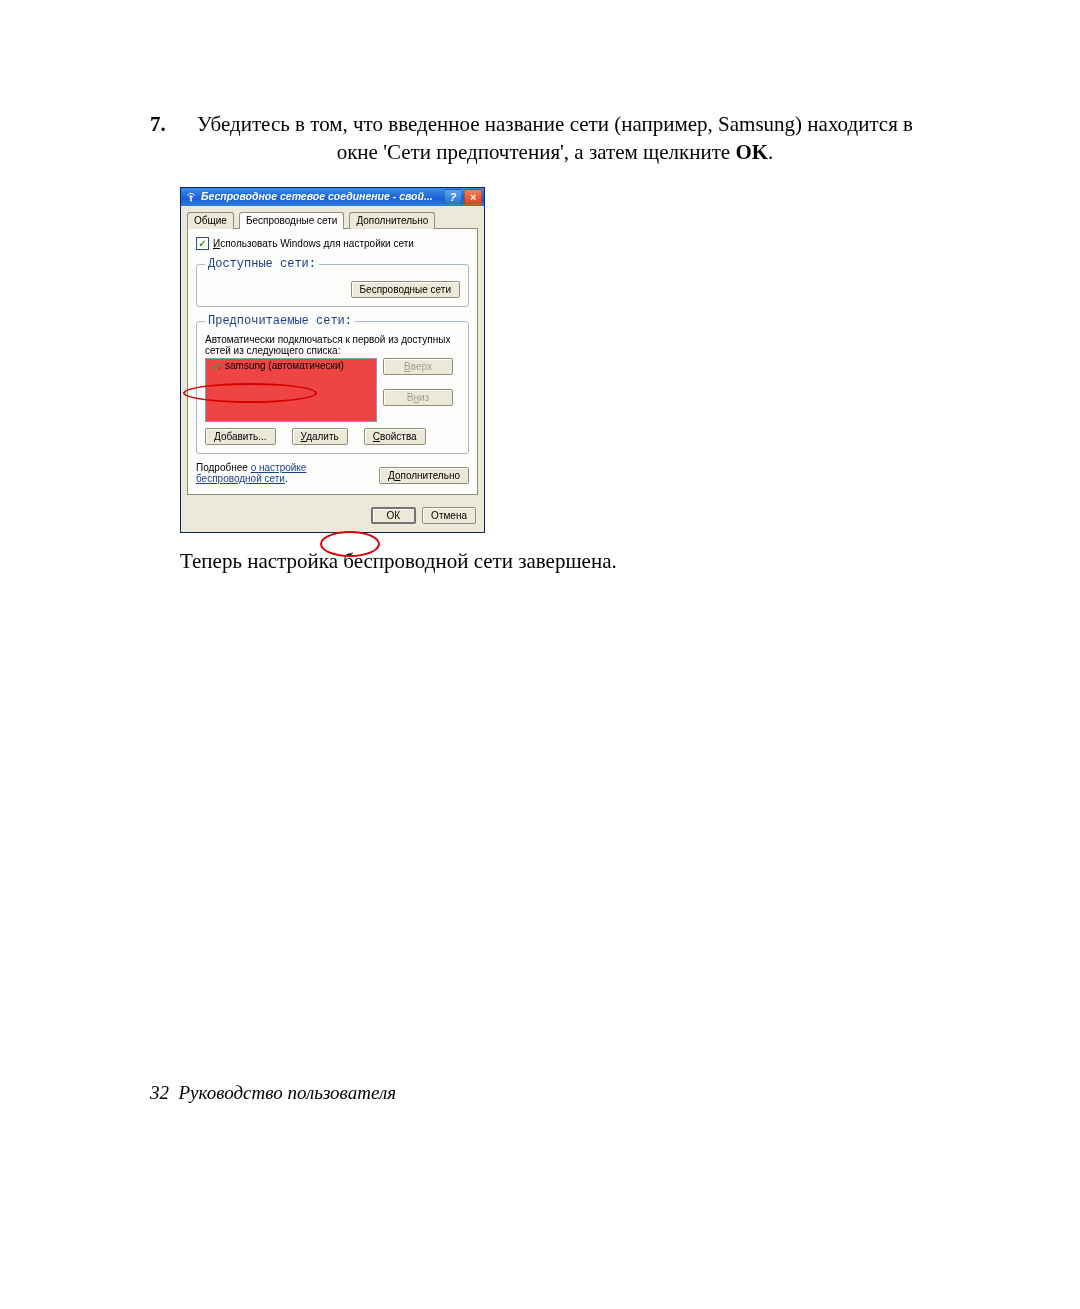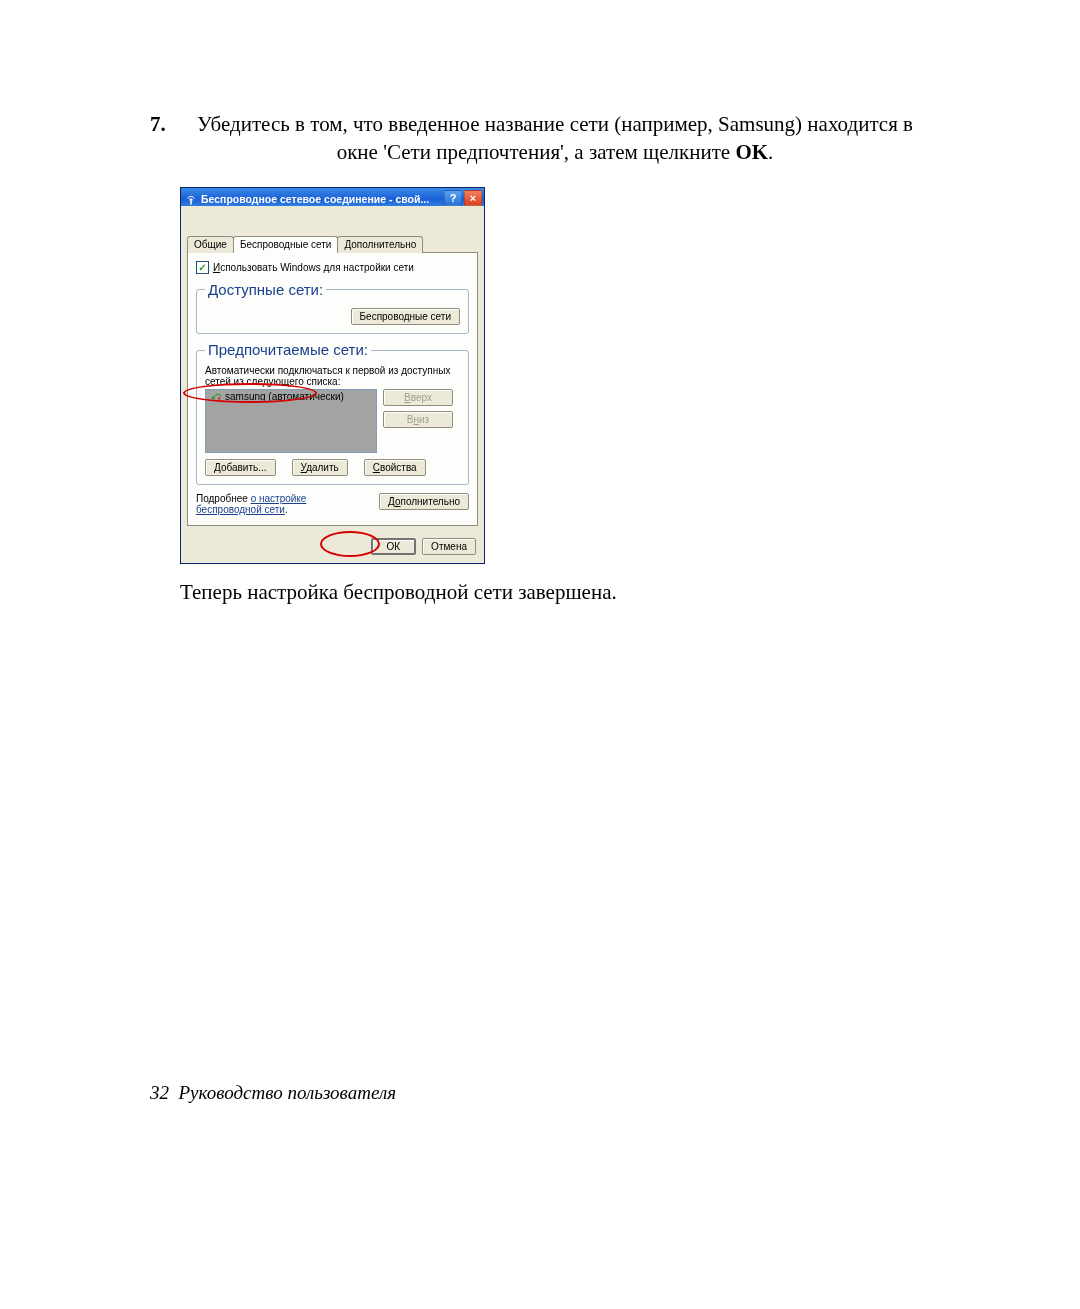--- a/index.html
+++ b/index.html
@@ -49,49 +49,49 @@
     margin-left: 30px;
     border: 1px solid #0a246a;
     background: #ece9d8;
     font-size: 10px;
     line-height: 1.1;
   }
   .titlebar {
     height: 18px;
     background: linear-gradient(to bottom, #3a8ee6, #1b5fd6 60%, #2d7de0);
     display: flex;
-    align-items: flex-end;
+    align-items: center;
     padding: 0 2px 0 4px;
     color: #fff;
     font-weight: bold;
     font-size: 10.5px;
     white-space: nowrap;
     overflow: hidden;
+    font-style: italic;
   }
   .title-icon {
     width: 12px; height: 12px; margin-right: 4px;
     display: inline-flex; align-items: center; justify-content: center;
   }
   .title-icon svg { width: 12px; height: 12px; }
   .titlebar-btns { margin-left: auto; display: flex; gap: 2px; }
   .tbtn {
     width: 16px; height: 14px; border-radius: 2px;
     display: flex; align-items: center; justify-content: center;
     font-weight: bold; font-size: 11px;
     border: 1px solid rgba(0,0,0,.2);
   }
   .tbtn.help { background: linear-gradient(#5aa3f0,#2a6fd8); color:#fff; }
   .tbtn.close { background: linear-gradient(#f08060,#e04020); color:#fff; }
 
   .tabs-row {
     display: flex;
     align-items: flex-end;
     padding: 6px 18px 0 6px;
-    gap: 0;
-    margin-top: 24px;
+    gap: 6px;
   }
   .tab {
     padding: 2px 6px 3px 6px;
     border: 1px solid #8e8e7a;
     border-bottom: none;
     border-top-left-radius: 3px;
     border-top-right-radius: 3px;
     background: #ece9d8;
     position: relative;
     margin-right: -1px;
@@ -119,57 +119,57 @@
     display: inline-flex; align-items: center; justify-content: center;
     font-size: 10px; color: #21a121; font-weight: bold;
   }
   fieldset.grp {
     border: 1px solid #a6b7c9;
     border-radius: 3px;
     padding: 6px 8px 8px 8px;
     margin: 0 0 8px 0;
   }
   fieldset.grp legend {
-    padding: 0 3px; color: #1a3f8e; font-size: 15px;
+    padding: 0 3px; color: #1a3f8e; font-size: 12px; font-family: Liberation Mono, monospace;
   }
   .winbtn {
     font: 10px Tahoma, Arial, sans-serif;
     background: #ece9d8;
     border: 1px solid #8e8e7a;
     border-radius: 2px;
     padding: 2px 8px;
     box-shadow: inset 1px 1px 0 #fff;
     color: #000;
   }
   .winbtn.disabled { color: #a0a090; }
   .winbtn.default { border: 2px solid #737373; padding: 1px 14px; }
   .row-right { display:flex; justify-content:flex-end; margin-top:4px; }
   .listbox {
     border: 1px solid #7f9db9;
-    background:#a3a3a3;
+    background:#ef4444;
     height: 62px;
     width: 170px;
     overflow: hidden;
     position: relative;
   }
   .list-item {
     padding: 1px 4px;
     font-size: 10px;
     display: flex; align-items: center;
     gap: 3px;
   }
   .wifi-icon {
     width:12px; height:10px; display:inline-flex;
   }
   .pref-layout { display:flex; gap:6px; margin-top:2px; }
-  .pref-right { display:flex; flex-direction:column; gap:5px; flex:0 0 70px; }
+  .pref-right { display:flex; flex-direction:column; gap:14px; flex:0 0 70px; }
   .pref-right .winbtn { width: 70px; text-align:center; }
   .btn-row { display:flex; gap:16px; margin-top:6px; }
   .linktext { color:#1a3f8e; text-decoration: underline; }
-  .advrow { display:flex; justify-content:space-between; align-items:flex-start; margin-top:6px; }
+  .advrow { display:flex; justify-content:space-between; align-items:flex-end; margin-top:6px; }
   .advrow .advtxt { font-size:10px; max-width:170px; }
   .dlg-btns {
     display:flex; justify-content:flex-end; gap:6px;
     padding: 6px 8px 8px 8px;
   }
   .red-ellipse {
     position:absolute;
     border: 2.5px solid #d50000;
     border-radius: 50%;
     pointer-events:none;

